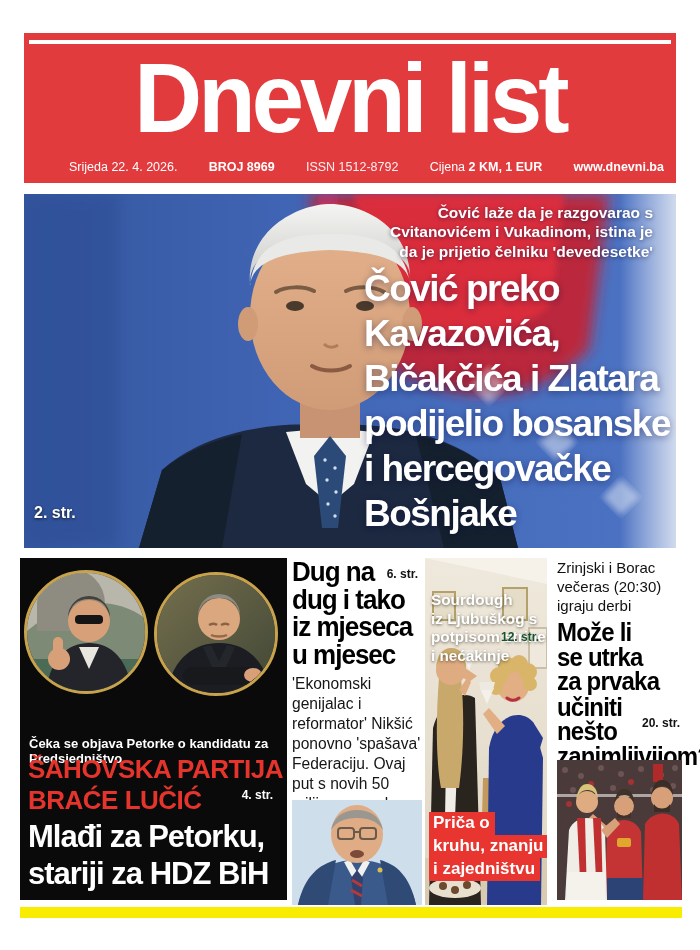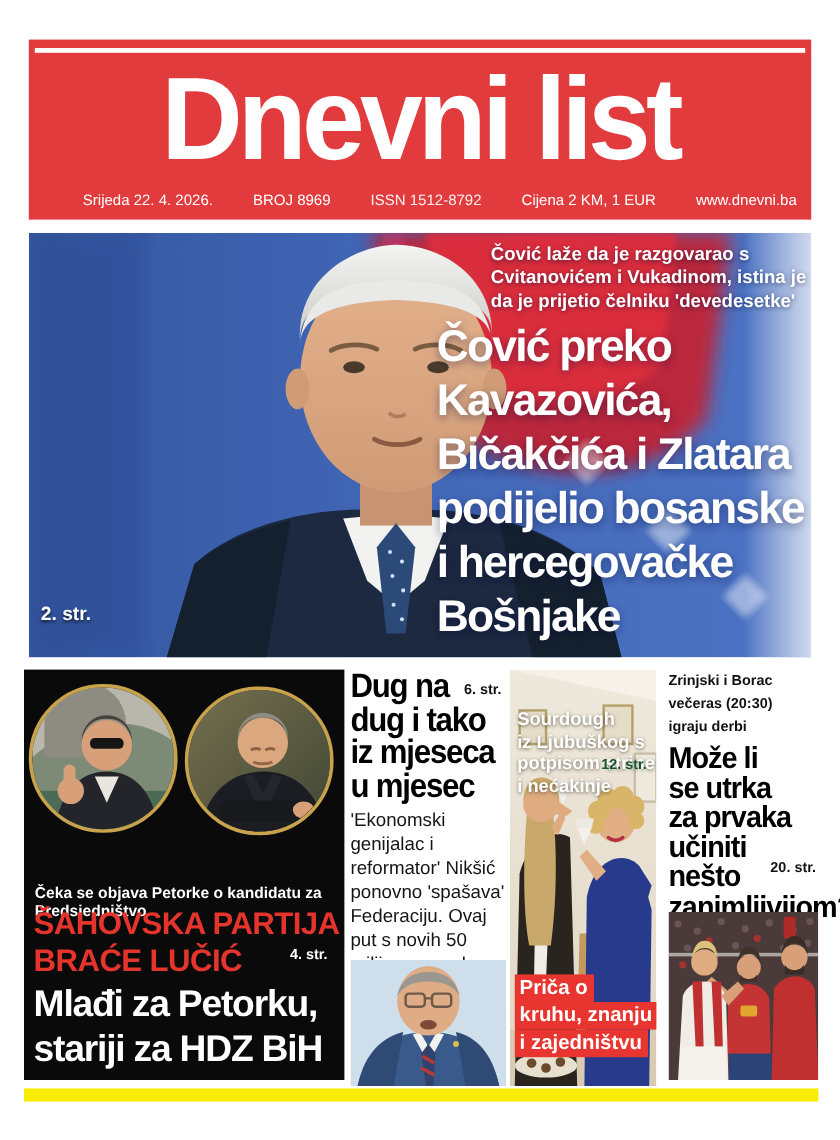--- a/index.html
+++ b/index.html
@@ -10,27 +10,27 @@
   body{margin:0;background:#fff;font-family:"Liberation Sans",sans-serif;}
   .page{position:relative;width:700px;height:950px;background:#fff;overflow:hidden;}
 
   
   .masthead{position:absolute;left:24px;top:33px;width:652px;height:150px;background:var(--brand-red);}
   .masthead-line{position:absolute;left:5px;right:5px;top:7px;height:4px;background:#fff;}
   .logo{position:absolute;top:14px;left:0;right:0;text-align:center;color:#fff;font-weight:bold;
         font-size:94px;line-height:100px;letter-spacing:-4px;transform:scaleY(1.04);transform-origin:top;}
   .masthead-info{position:absolute;left:20px;right:12px;bottom:9px;display:flex;justify-content:space-between;
         align-items:baseline;color:#fff;font-size:12.5px;margin-left:25px;}
-  .masthead-info .bold{font-weight:normal;}
+  .masthead-info .bold{font-weight:bold;}
   .masthead-info .dim{opacity:.92;}
 
   
   .hero{position:absolute;left:24px;top:194px;width:652px;height:354px;overflow:hidden;}
   .hero svg{position:absolute;left:0;top:0;}
-  .hero-kicker{position:absolute;top:9px;right:4px;text-align:left;color:#fff;font-weight:bold;
+  .hero-kicker{position:absolute;top:9px;right:23px;text-align:right;color:#fff;font-weight:bold;
         font-size:15.5px;line-height:19.3px;text-shadow:0 1px 4px rgba(5,10,50,.55);}
   .hero-headline{position:absolute;top:72px;right:6px;color:#fff;font-weight:bold;
         font-size:37px;line-height:45px;letter-spacing:-1.5px;text-shadow:0 2px 7px rgba(5,10,60,.4);}
   .hero-pageref{position:absolute;left:10px;bottom:26px;color:#fff;font-weight:bold;font-size:16px;
         text-shadow:0 1px 3px rgba(0,0,0,.7);}
   .lines span{display:block;}
 
   
   .pageref-sm{font-weight:bold;font-size:12px;color:#111;}
 
@@ -61,21 +61,21 @@
   .sour-headline{position:absolute;left:6px;top:6px;color:#fff;font-weight:bold;font-size:15.3px;
         line-height:18.5px;text-shadow:0 1px 3px rgba(40,35,20,.65);margin-top:27px;}
   .sour-ref{position:absolute;top:72px;right:8px;color:#14532d;font-weight:bold;font-size:12px;
         text-shadow:0 1px 2px rgba(255,255,255,.6);}
   .sour-label{position:absolute;left:4px;top:254px;}
   .sour-label span{display:block;width:max-content;background:var(--label-red);color:#fff;
         font-weight:bold;font-size:17px;line-height:20px;padding:1px 5px 2px 4px;}
 
   
   .sport{position:absolute;left:557px;top:558px;width:125px;height:347px;}
-  .sport-kicker{color:#111;font-weight:bold;font-size:12px;line-height:19px;}
+  .sport-kicker{color:#111;font-weight:normal;font-size:15px;line-height:19px;}
   .sport-headline{margin-top:5px;color:#000;font-weight:bold;font-size:24px;line-height:23.5px;
         letter-spacing:-.8px;transform:scaleY(1.05);transform-origin:top left;}
   .sport-ref{position:absolute;top:158px;right:2px;}
   .sport-photo{position:absolute;left:0;top:202px;width:125px;height:140px;overflow:hidden;}
 
   .yellow-bar{position:absolute;left:20px;top:907px;width:662px;height:11px;background:var(--yellow);}
 </style>
 </head>
 <body>
 

